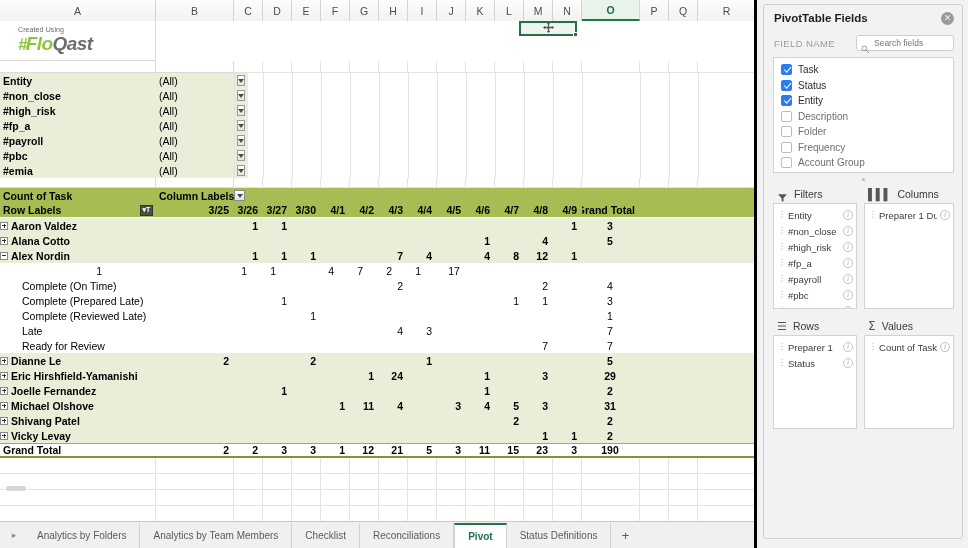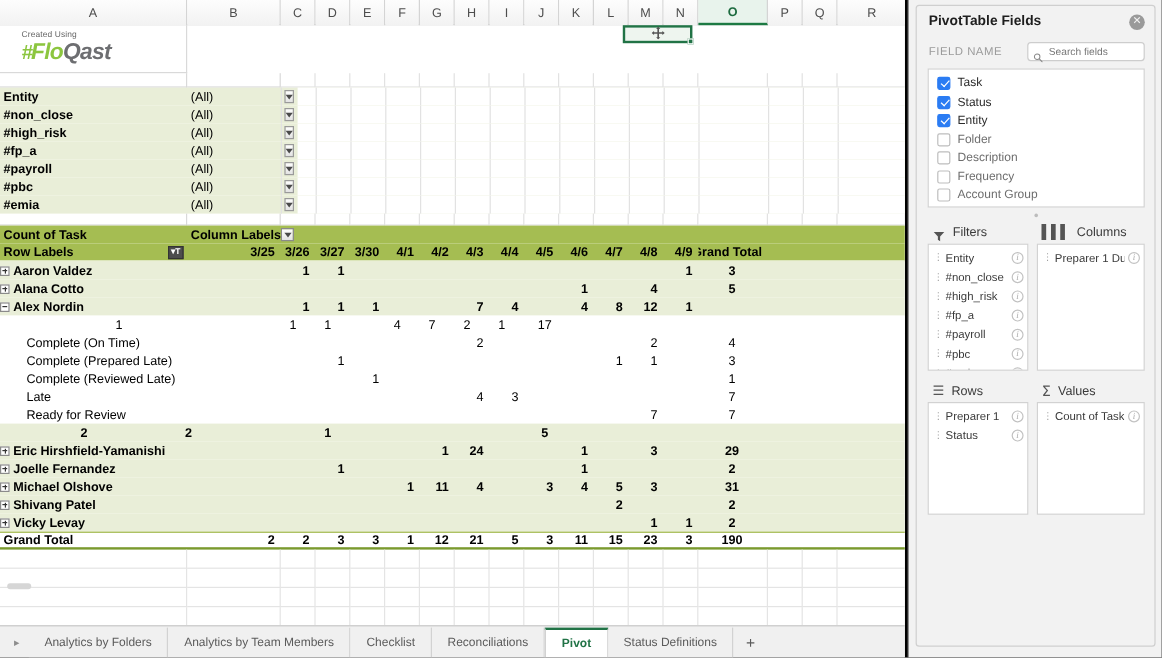--- a/index.html
+++ b/index.html
@@ -781,20 +781,24 @@
               <div class="cell num" style="width: 29px;"></div>
               <div class="cell num" style="width: 29px;"></div>
               <div class="cell num" style="width: 29px;"></div>
               <div class="cell num" style="width: 29px;"></div>
               <div class="cell num" style="width: 29px;"></div>
               <div class="cell num" style="width: 29px;">7</div>
               <div class="cell num" style="width: 29px;"></div>
               <div class="cell num" style="width: 58px; justify-content: center;">7</div>
             </div>
             <div class="row pv-row lvl0">
+              <div class="rlabel">
+                <span class="expander plus"></span>
+                <span>Dianne Le</span>
+              </div>
               <div class="cell num" style="width: 78px;">2</div>
               <div class="cell num" style="width: 29px;"></div>
               <div class="cell num" style="width: 29px;"></div>
               <div class="cell num" style="width: 29px;">2</div>
               <div class="cell num" style="width: 29px;"></div>
               <div class="cell num" style="width: 29px;"></div>
               <div class="cell num" style="width: 29px;"></div>
               <div class="cell num" style="width: 29px;">1</div>
               <div class="cell num" style="width: 29px;"></div>
               <div class="cell num" style="width: 29px;"></div>
@@ -1064,25 +1068,25 @@
           <div class="fitem">
             <span class="cb on"></span>
             <span class="flbl">Status</span>
           </div>
           <div class="fitem">
             <span class="cb on"></span>
             <span class="flbl">Entity</span>
           </div>
           <div class="fitem">
             <span class="cb"></span>
-            <span class="flbl off">Folder</span>
+            <span class="flbl off">Description</span>
           </div>
           <div class="fitem">
             <span class="cb"></span>
-            <span class="flbl off">Description</span>
+            <span class="flbl off">Folder</span>
           </div>
           <div class="fitem">
             <span class="cb"></span>
             <span class="flbl off">Frequency</span>
           </div>
           <div class="fitem">
             <span class="cb"></span>
             <span class="flbl off">Account Group</span>
           </div>
         </div>

